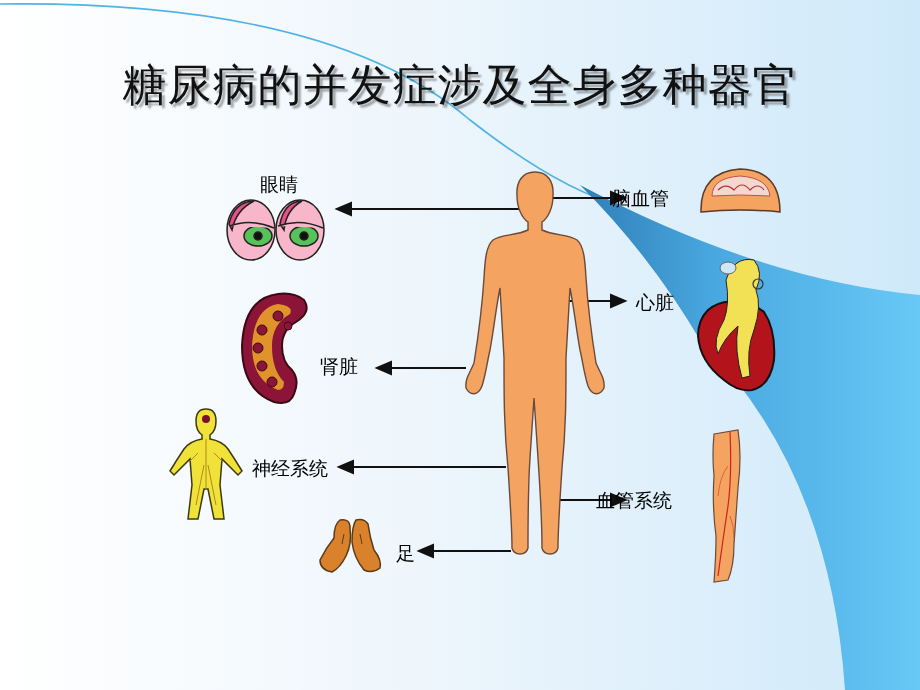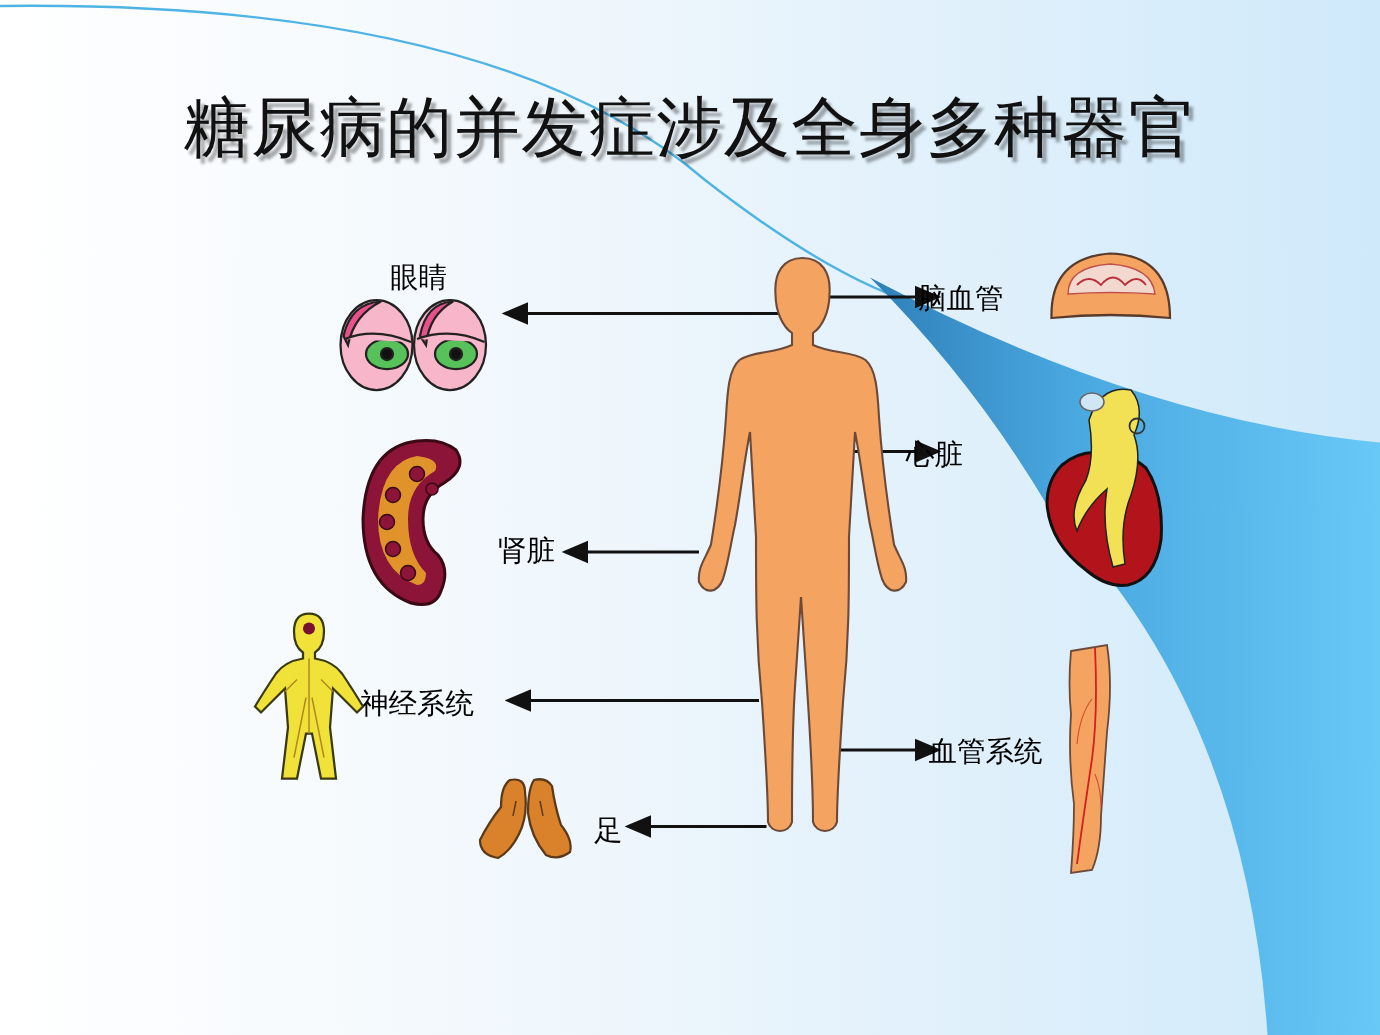--- a/index.html
+++ b/index.html
@@ -89,50 +89,50 @@
     </g>
   </svg>
 
   <div class="label" style="left:612px;top:186px">脑血管</div>
   <svg class="art" style="left:698px;top:164px" width="86" height="52">
     <path d="M3 48 Q2 8 42 5 Q82 6 82 48 Q42 44 3 48 Z" fill="#f4a460" stroke="#5a3a2a" stroke-width="1.5"></path>
     <path d="M14 32 Q14 14 42 12 Q70 14 72 32 Q42 30 14 32 Z" fill="#f3d8d0" stroke="#c0504a" stroke-width="1"></path>
     <path d="M20 26 Q28 18 36 26 Q44 16 52 26 Q60 18 66 26" fill="none" stroke="#b8303a" stroke-width="1.2"></path>
   </svg>
 
-  <div class="label" style="left:604px;top:290px">心脏</div>
+  <div class="label" style="left:636px;top:290px">心脏</div>
   <svg class="art" style="left:694px;top:250px" width="86" height="146">
     <path d="M14 60 Q4 70 4 86 Q6 112 30 130 Q44 142 58 140 Q76 136 80 110 Q82 80 70 62 Q56 50 40 52 Q26 50 14 60 Z" fill="#b3131b" stroke="#111" stroke-width="2"></path>
     <path d="M32 30 Q40 6 60 10 Q70 22 62 40 Q68 56 60 80 Q52 100 56 126 L48 128 Q40 100 44 76 Q30 88 24 104 Q18 90 30 70 Q36 54 32 30 Z" fill="#f2e055" stroke="#222" stroke-width="1"></path>
     <ellipse cx="34" cy="18" rx="8" ry="6" fill="#cfe6f5" stroke="#666" stroke-width="1"></ellipse>
     <circle cx="64" cy="34" r="5" fill="none" stroke="#333" stroke-width="1.2"></circle>
   </svg>
 
-  <div class="label" style="left:332px;top:354px">肾脏</div>
+  <div class="label" style="left:320px;top:354px">肾脏</div>
   <svg class="art" style="left:238px;top:290px" width="80" height="118">
     <path d="M40 4 Q6 8 4 56 Q4 100 36 112 Q52 116 56 104 Q62 90 54 80 Q44 72 44 56 Q44 40 58 32 Q74 22 66 10 Q56 2 40 4 Z" fill="#8b1438" stroke="#3a0a14" stroke-width="2"></path>
     <path d="M40 14 Q16 18 14 56 Q14 90 40 100 Q46 100 46 92 Q34 80 34 56 Q34 34 52 24 Q56 16 40 14 Z" fill="#e0932a"></path>
     <g fill="#8b1438" stroke="#3a0a14" stroke-width="1">
       <circle cx="24" cy="40" r="5"></circle>
         <circle cx="20" cy="58" r="5"></circle>
         <circle cx="24" cy="76" r="5"></circle>
       <circle cx="34" cy="92" r="5"></circle>
         <circle cx="40" cy="26" r="5"></circle>
         <circle cx="50" cy="36" r="4"></circle>
     </g>
   </svg>
 
-  <div class="label" style="left:240px;top:456px">神经系统</div>
+  <div class="label" style="left:252px;top:456px">神经系统</div>
   <svg class="art" style="left:168px;top:405px" width="76" height="118">
     <path d="M38 4 Q28 4 28 16 Q28 26 34 30 L34 34 Q22 36 16 44 Q8 56 2 66 L6 70 Q14 62 22 54 L24 80 L20 114 L30 114 L36 84 L40 84 L46 114 L56 114 L52 80 L54 54 Q62 62 70 70 L74 66 Q68 56 60 44 Q54 36 42 34 L42 30 Q48 26 48 16 Q48 4 38 4 Z" fill="#f1e23a" stroke="#3a3a10" stroke-width="1.5"></path>
     <circle cx="38" cy="14" r="4" fill="#7a1030"></circle>
     <path d="M38 34 L38 84 M30 48 L22 56 M46 48 L54 56 M36 60 L28 100 M40 60 L48 100" stroke="#b08a20" stroke-width="1" fill="none"></path>
   </svg>
 
-  <div class="label" style="left:619px;top:488px">血管系统</div>
+  <div class="label" style="left:596px;top:488px">血管系统</div>
   <svg class="art" style="left:708px;top:426px" width="40" height="160">
     <path d="M6 8 L30 4 Q34 30 30 62 Q28 90 26 118 Q26 140 20 154 L6 156 Q8 130 8 110 Q4 80 6 50 Q4 30 6 8 Z" fill="#f4a460" stroke="#6b4a3a" stroke-width="1.2"></path>
     <path d="M22 6 Q24 50 20 80 Q14 120 10 150" stroke="#d02020" stroke-width="1.2" fill="none"></path>
     <path d="M20 40 Q12 50 10 70 M22 90 Q26 100 26 112" stroke="#d85030" stroke-width="0.8" fill="none"></path>
   </svg>
 
   <div class="label" style="left:396px;top:541px">足</div>
   <svg class="art" style="left:316px;top:516px" width="72" height="60">
     <path d="M24 4 Q34 2 34 12 Q36 28 30 40 Q24 52 16 56 Q4 54 4 44 Q10 32 18 22 Q18 8 24 4 Z" fill="#d9822b" stroke="#5a3a1a" stroke-width="1.5"></path>
     <path d="M40 4 Q48 2 52 8 Q54 22 58 34 Q66 44 64 52 Q56 58 48 54 Q38 42 36 26 Q36 10 40 4 Z" fill="#d9822b" stroke="#5a3a1a" stroke-width="1.5"></path>

